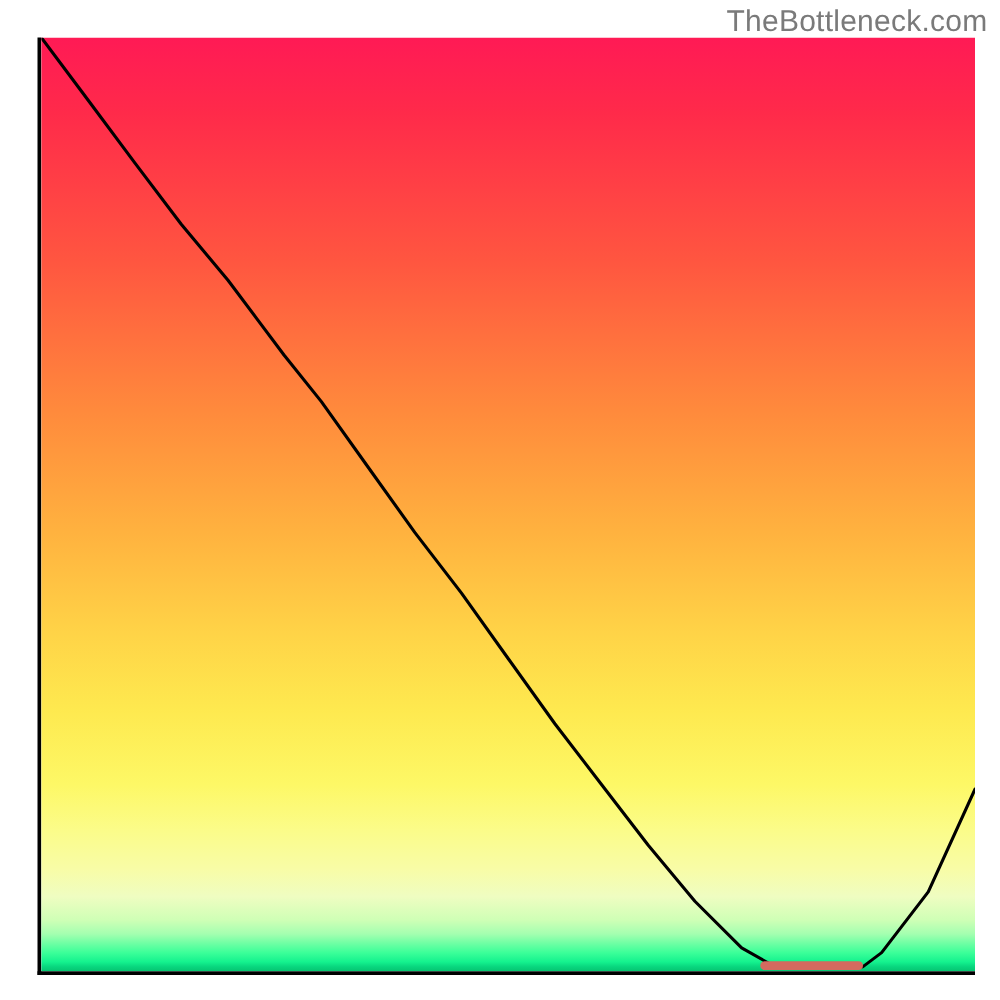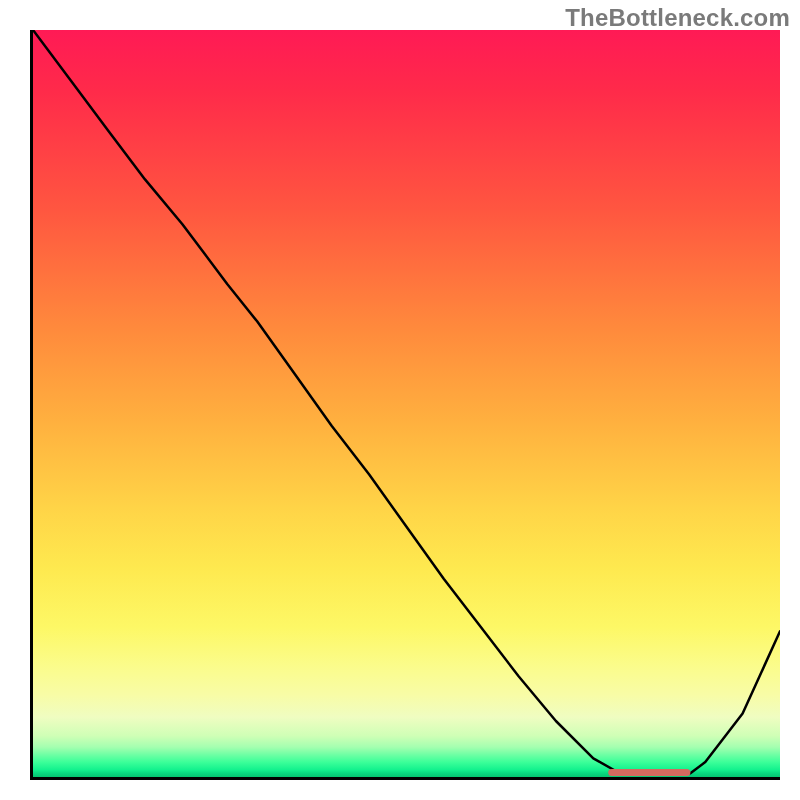--- a/index.html
+++ b/index.html
@@ -15,21 +15,21 @@
     position: relative;
     width: 800px;
     height: 800px;
   }
   .watermark {
     position: absolute;
     top: 4px;
     right: 10px;
     color: #7a7a7a;
     font-size: 24px;
-    font-weight: 700;
+    font-weight: 400;
     letter-spacing: 0.2px;
     z-index: 40;
   }
   .plot {
     position: absolute;
     left: 30px;
     top: 30px;
     width: 750px;
     height: 750px;
     box-sizing: border-box;

